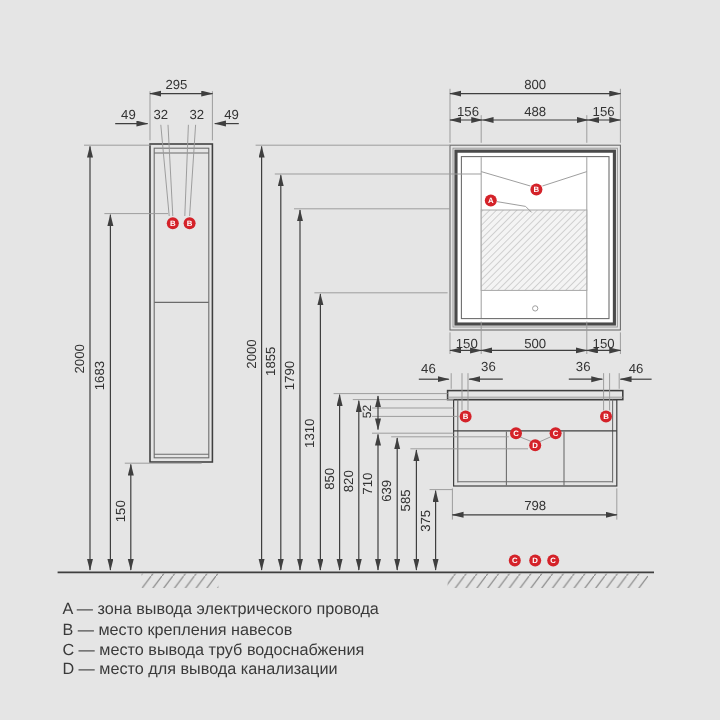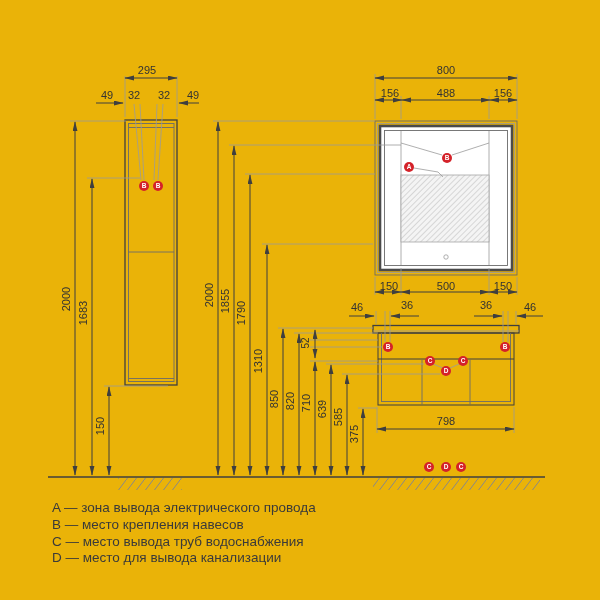--- a/index.html
+++ b/index.html
@@ -1,16 +1,16 @@
 <!DOCTYPE html>
 <html><head>
 <meta charset="utf-8">
 <style>
   html,body{margin:0;padding:0;background:#fff;}
-  #canvas{position:relative;width:600px;height:600px;background:#eab308;overflow:hidden;
+  #canvas{position:relative;width:600px;height:600px;background:#e5e5e5;overflow:hidden;
           font-family:"Liberation Sans", sans-serif;}
   svg{position:absolute;left:0;top:0;}
   .dk{stroke:#3f3f3f;stroke-width:1;fill:none;}
   .dk12{stroke:#3f3f3f;stroke-width:1.3;fill:none;}
   .md{stroke:#6b6b6b;stroke-width:0.9;fill:none;}
   .gy{stroke:#9a9a9a;stroke-width:0.8;fill:none;}
   .dimline{stroke:#3f3f3f;stroke-width:1;fill:none;}
   text.dim{font:11px "Liberation Sans", sans-serif;fill:#333;}
   text.dimS{font:10px "Liberation Sans", sans-serif;fill:#333;}
   text.legend{font:13.5px "Liberation Sans", sans-serif;fill:#3a3a3a;}

